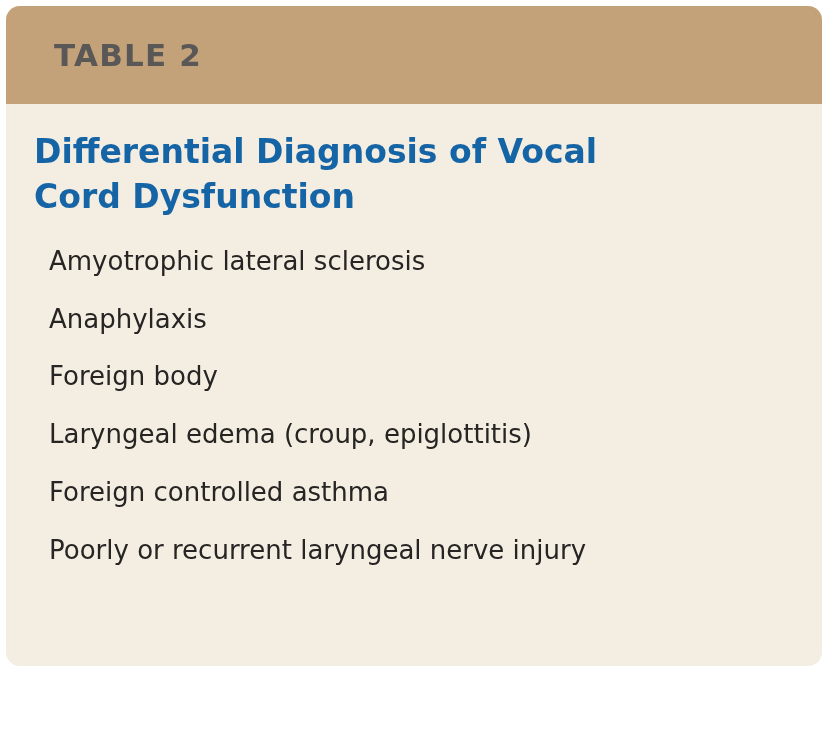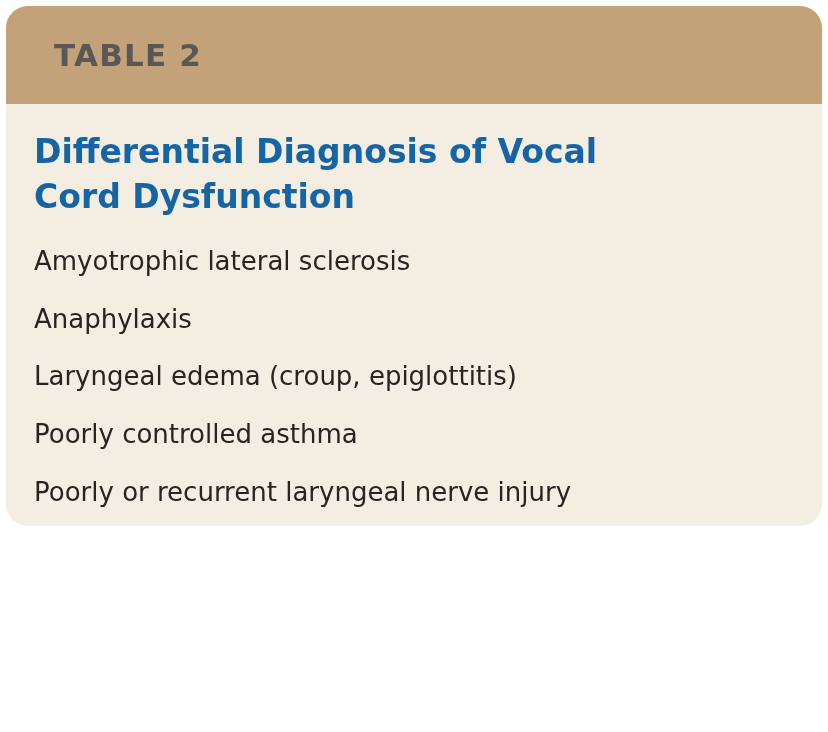--- a/index.html
+++ b/index.html
@@ -11,23 +11,23 @@
     width: 828px;
     height: 732px;
     font-family: "DejaVu Sans", sans-serif;
     overflow: hidden;
   }
   .table-card {
     position: absolute;
     left: 6px;
     top: 6px;
     width: 816px;
-    height: 520px;
+    height: 660px;
     background: #f4ede1;
-    border-radius: 22px;
+    border-radius: 14px;
     overflow: hidden;
     box-sizing: border-box;
   }
   .table-header {
     height: 98px;
     background: #c4a279;
     display: flex;
     align-items: center;
     padding-left: 48px;
     box-sizing: border-box;
@@ -47,21 +47,21 @@
     color: #1565a6;
     font-family: "DejaVu Sans", sans-serif;
     font-size: 33px;
     font-weight: bold;
     line-height: 1.36;
     margin: 0 0 24px 0;
     max-width: 660px;
   }
   .item-list {
     list-style: none;
-    margin: 0;
+    margin: 15px;
     padding: 0;
   }
   .item {
     color: #262524;
     font-family: "DejaVu Sans", sans-serif;
     font-size: 26px;
     line-height: 1.34;
     margin-bottom: 23px;
     max-width: 730px;
   }
@@ -77,19 +77,20 @@
   <div class="table-header">
     <span class="table-header-label">TABLE 2</span>
   </div>
 
   <div class="table-body">
     <h1 class="table-title">Differential Diagnosis of Vocal Cord Dysfunction</h1>
 
     <ul class="item-list">
       <li class="item">Amyotrophic lateral sclerosis</li>
       <li class="item">Anaphylaxis</li>
+      <li class="item">Foreign body</li>
       <li class="item">Laryngeal edema (croup, epiglottitis)</li>
-      <li class="item">Poorly controlled asthma</li>
+      <li class="item">Foreign controlled asthma</li>
       <li class="item">Poorly or recurrent laryngeal nerve injury</li>
     </ul>
   </div>
 
 </div>
 
 </body></html>

